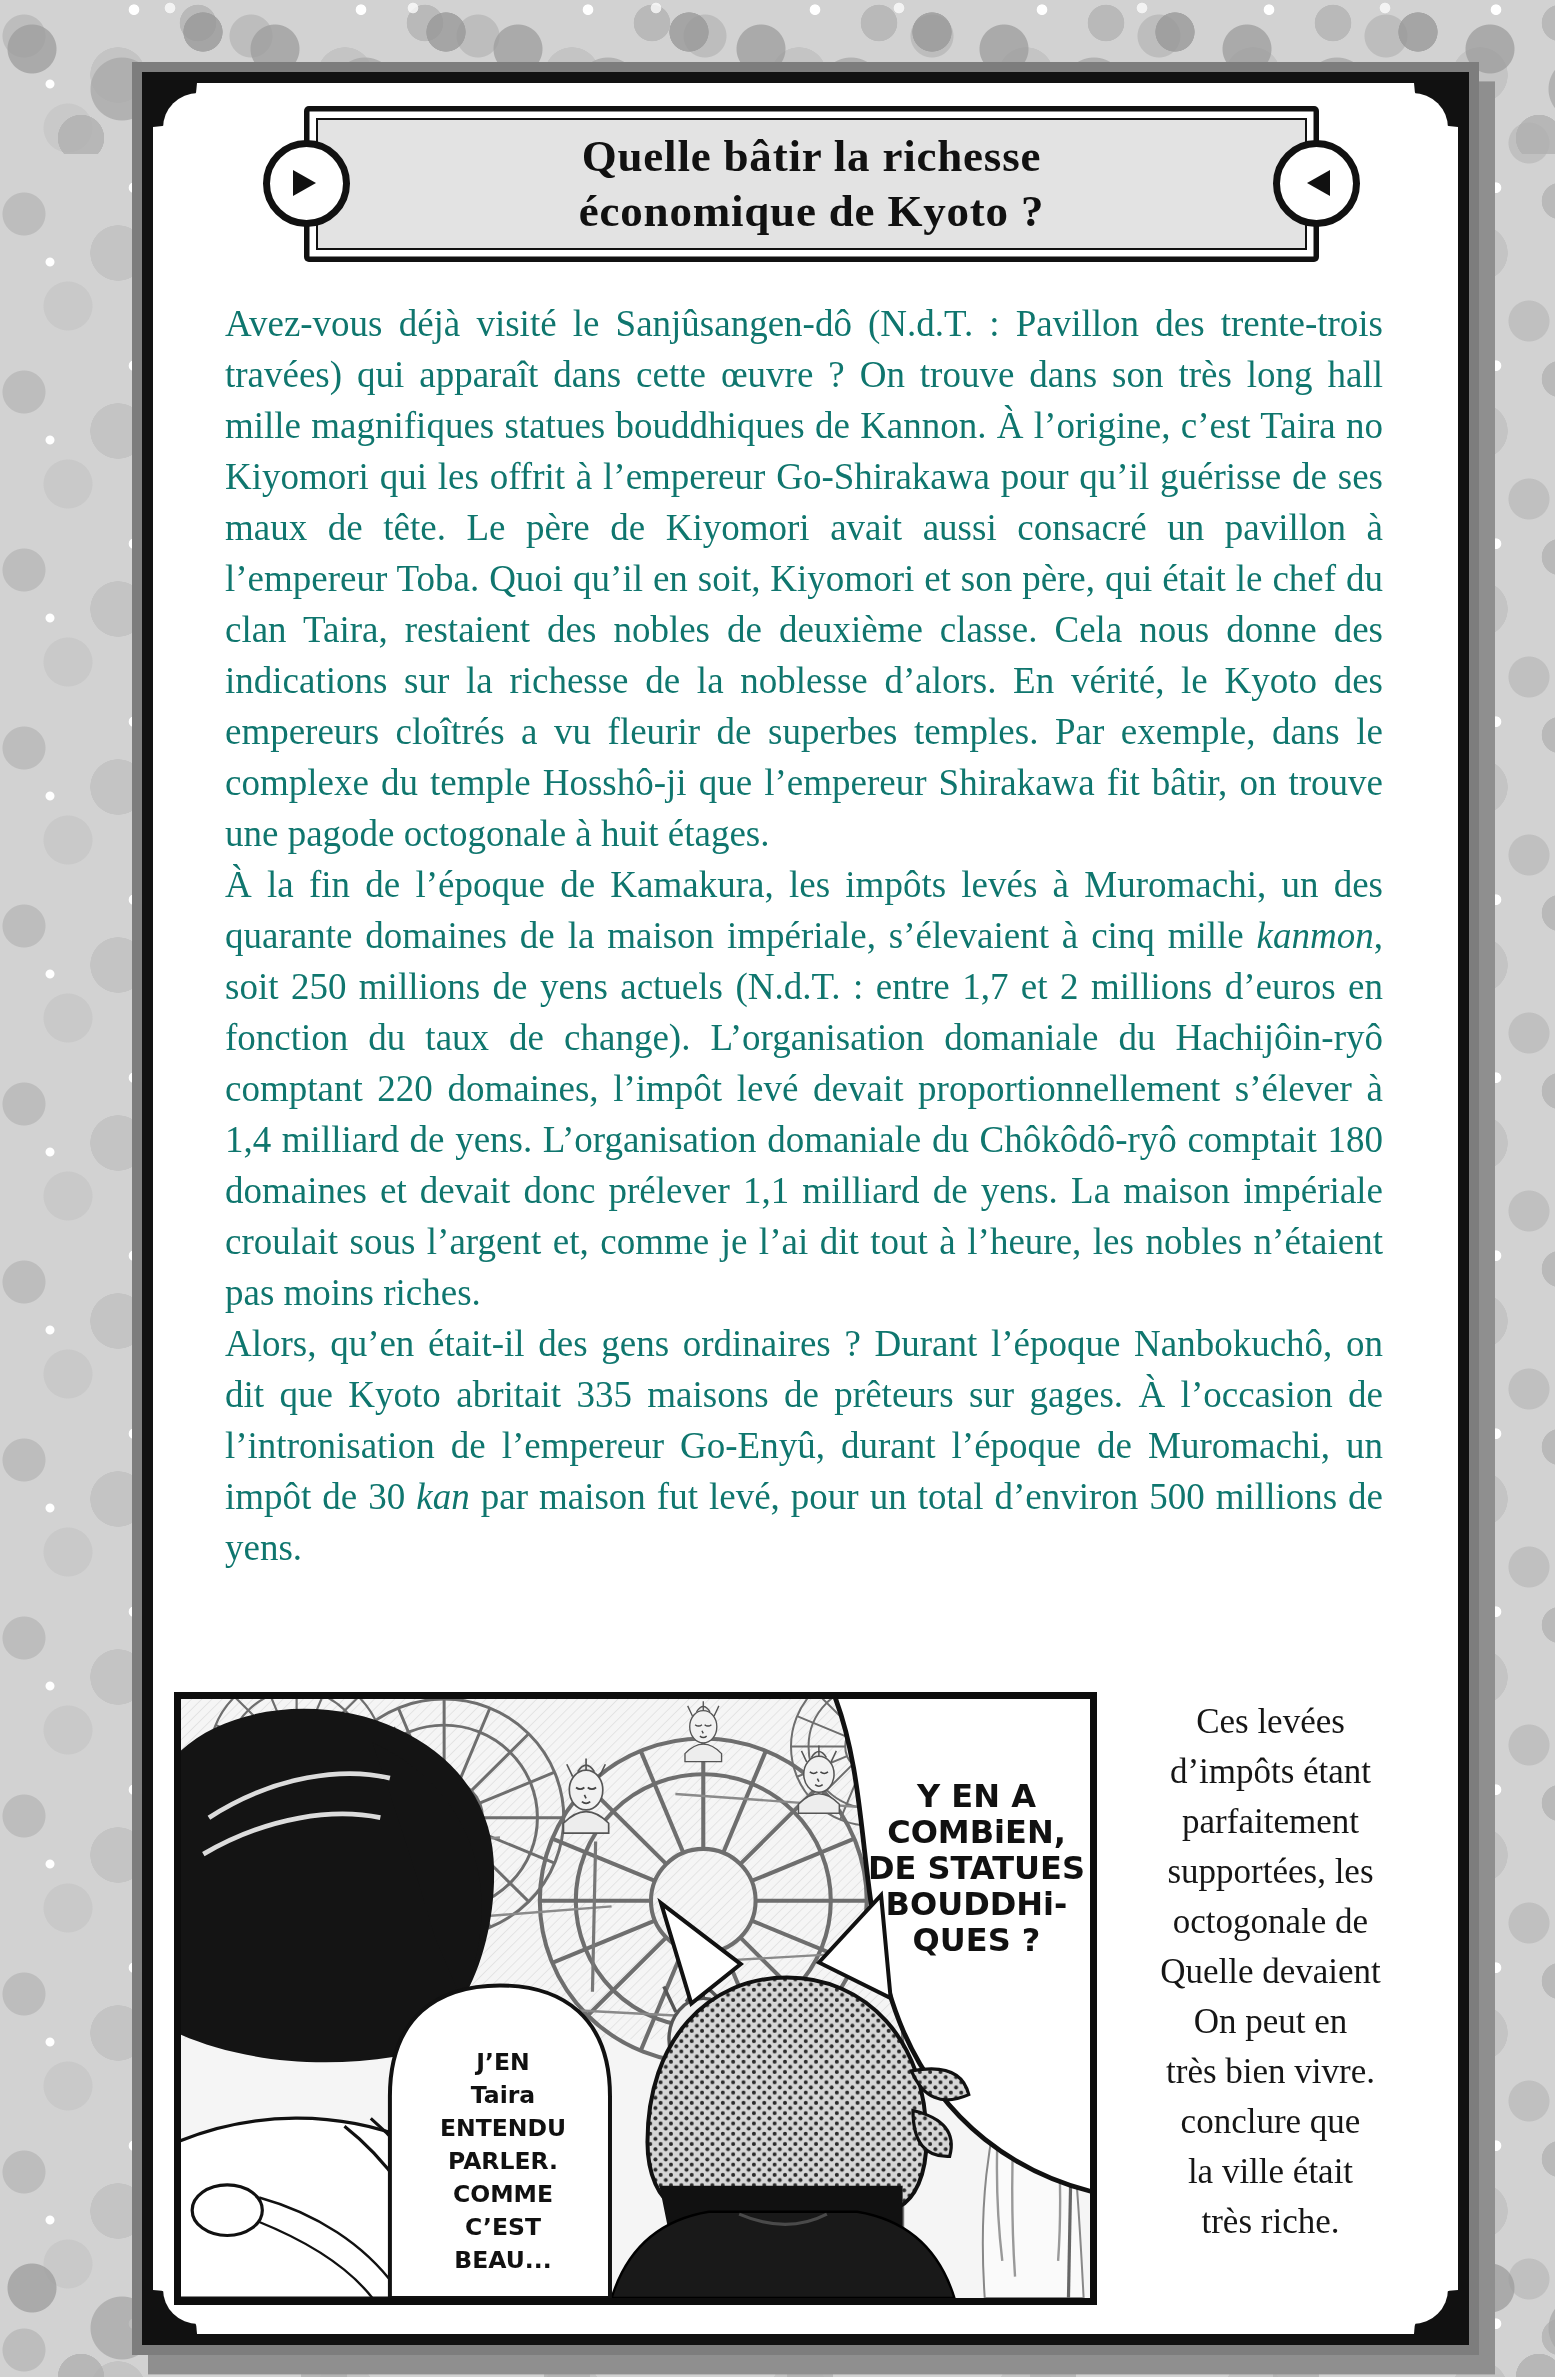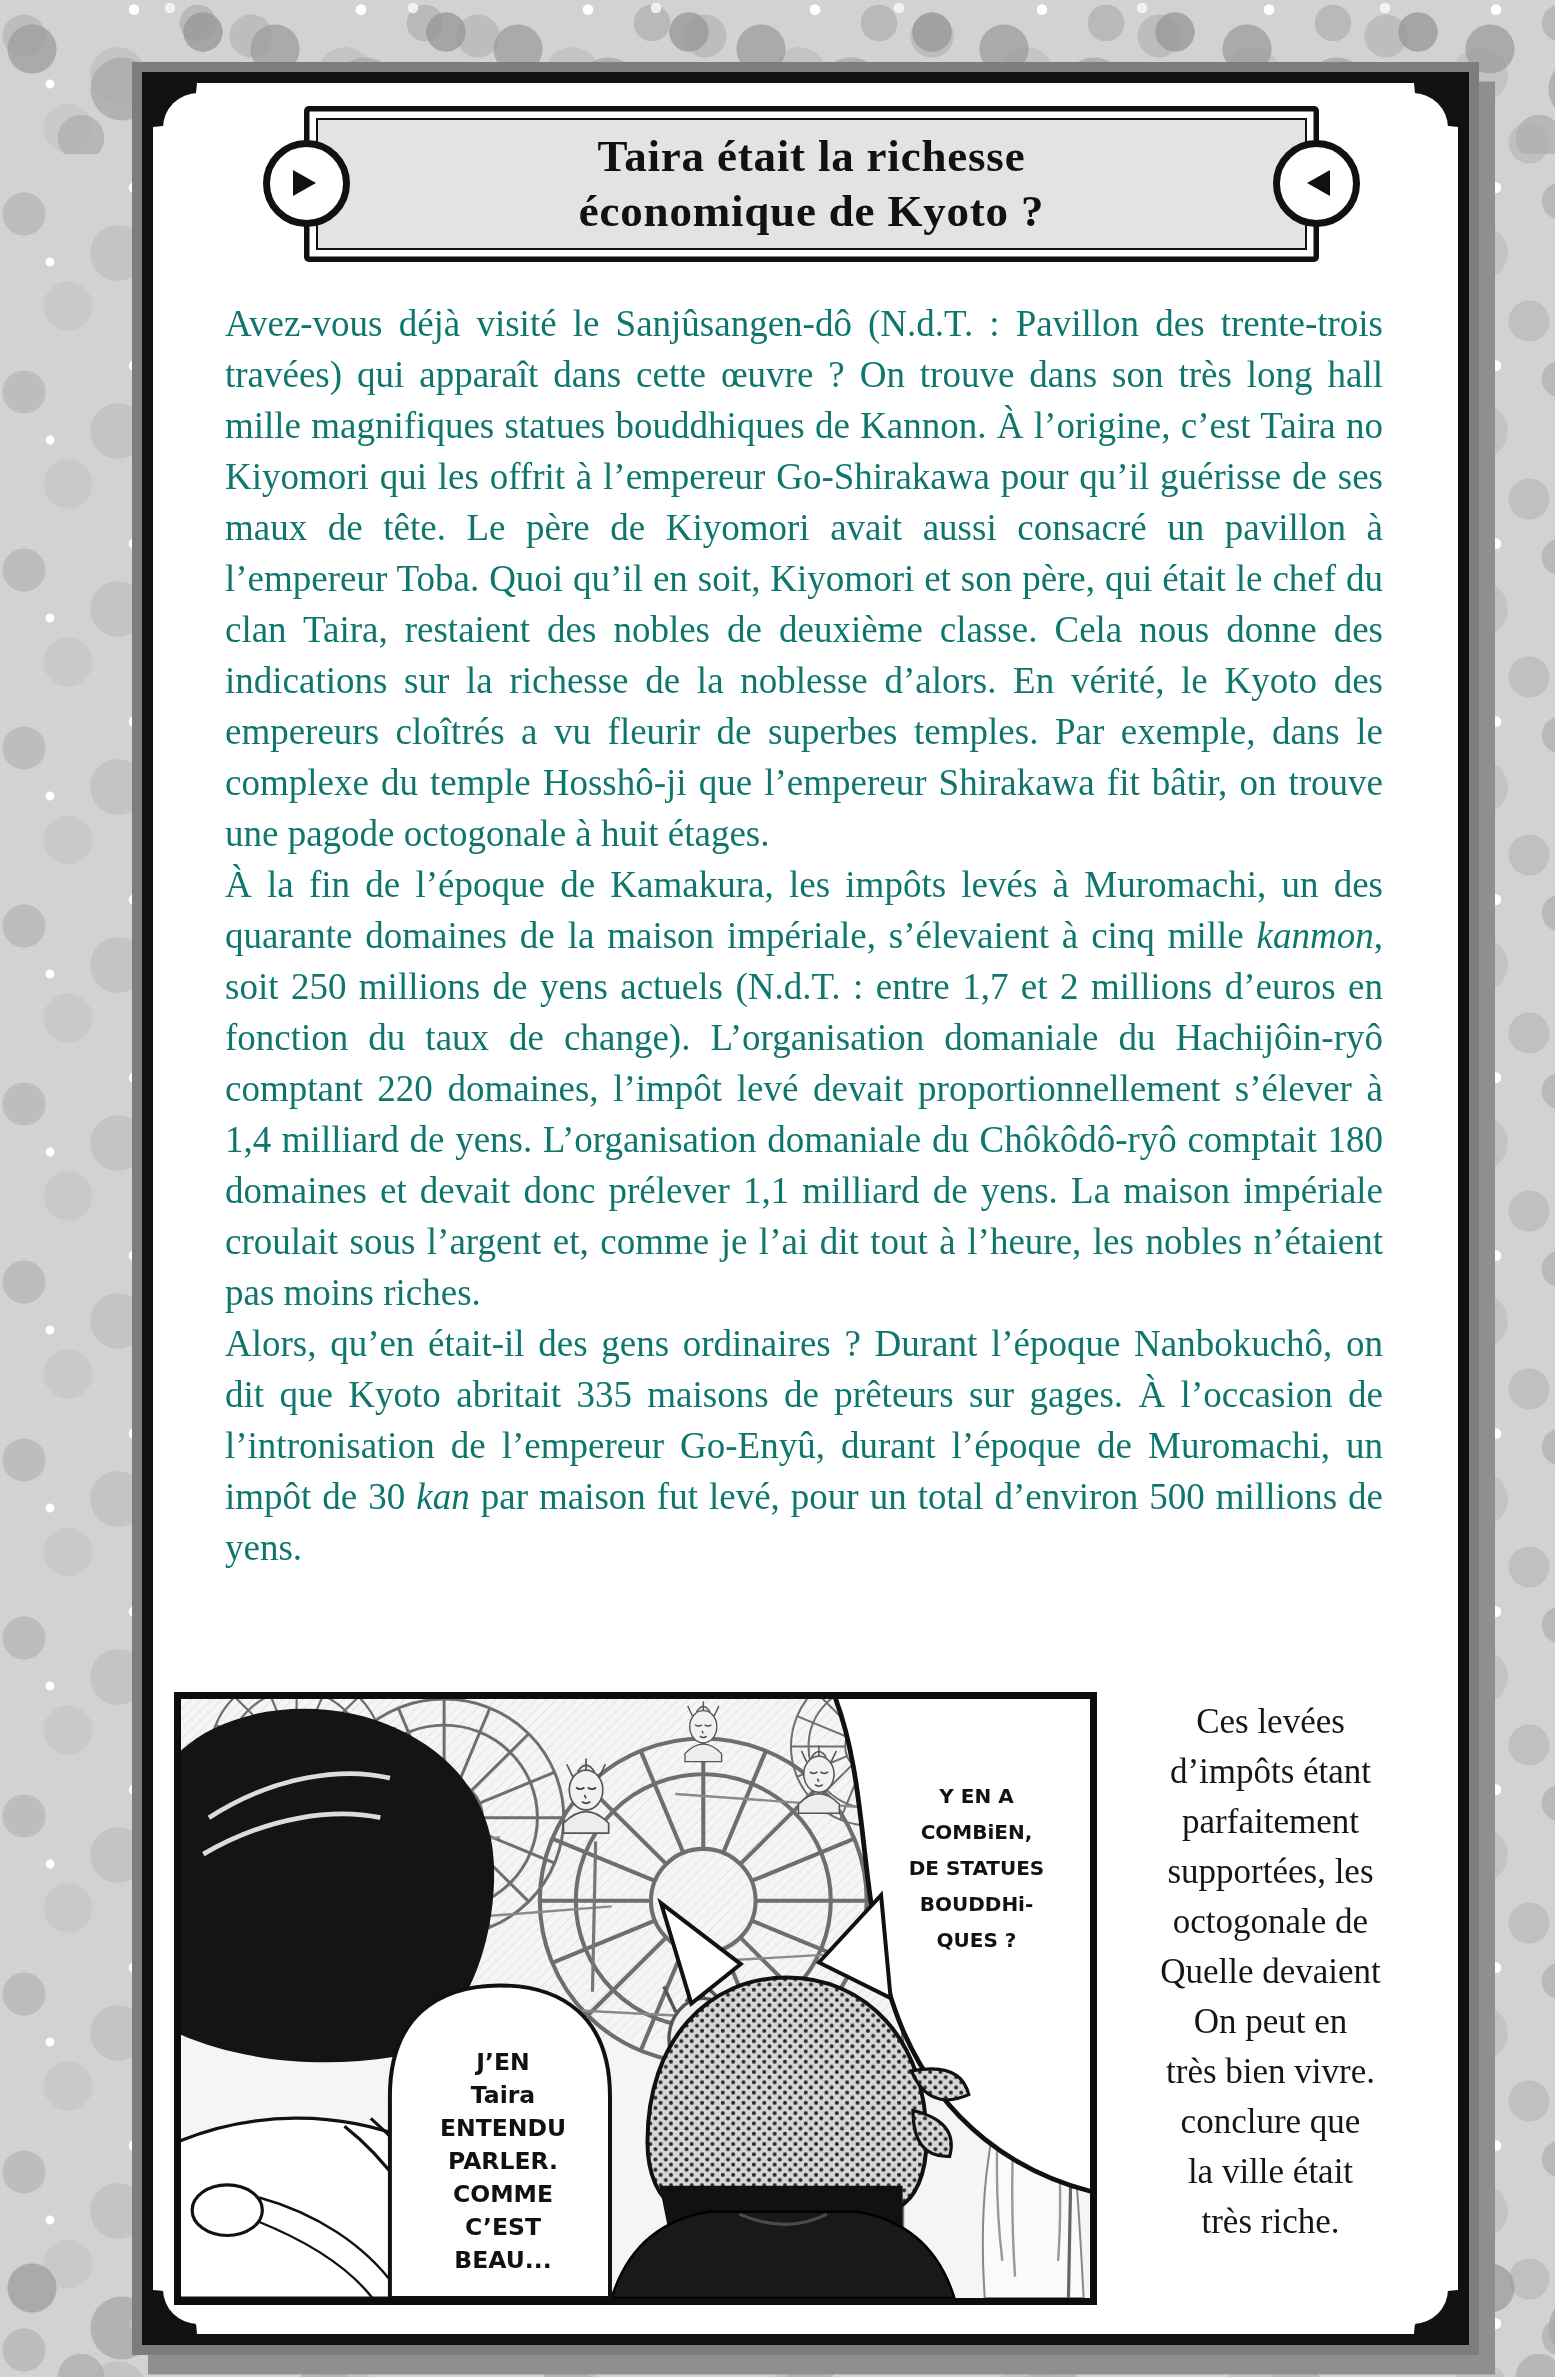--- a/index.html
+++ b/index.html
@@ -94,21 +94,21 @@
   
   .panel{
     position:absolute;left:21px;top:1609px;width:923px;height:613px;
     border:7.3px solid #0d0d0d;box-sizing:border-box;background:#f5f5f5;
   }
   .panel svg{display:block;width:100%;height:100%;}
   .bubble-text{
     position:absolute;z-index:3;text-align:center;color:#111;
     font-family:"DejaVu Sans", sans-serif;font-weight:700;
   }
-  .bubble-text.question{left:666px;top:79px;width:259px;font-size:20px;line-height:36px;}
+  .bubble-text.question{left:666px;top:79px;width:259px;font-size:32px;line-height:36px;}
   .bubble-text.answer{left:220px;top:347px;width:204px;font-size:23.5px;line-height:33px;}
 
   
   .aside{
     position:absolute;left:946px;top:1614px;width:343px;
     text-align:center;color:#161616;
     font-size:35px;line-height:50px;
   }
 </style>
 </head>
@@ -123,21 +123,21 @@
       <div class="page-white">
 
         <div class="corner tl"></div>
         <div class="corner tr"></div>
         <div class="corner bl"></div>
         <div class="corner br"></div>
 
         <div class="banner">
           <div class="banner-inner">
             <div class="banner-title">
-              <div>Taira était la richesse</div>
+              <div>Quelle bâtir la richesse</div>
               <div>économique de Kyoto ?</div>
             </div>
           </div>
           <div class="notch left">
               <span class="tri pt-right"></span>
             </div>
           <div class="notch right">
               <span class="tri pt-left"></span>
             </div>
         </div>

